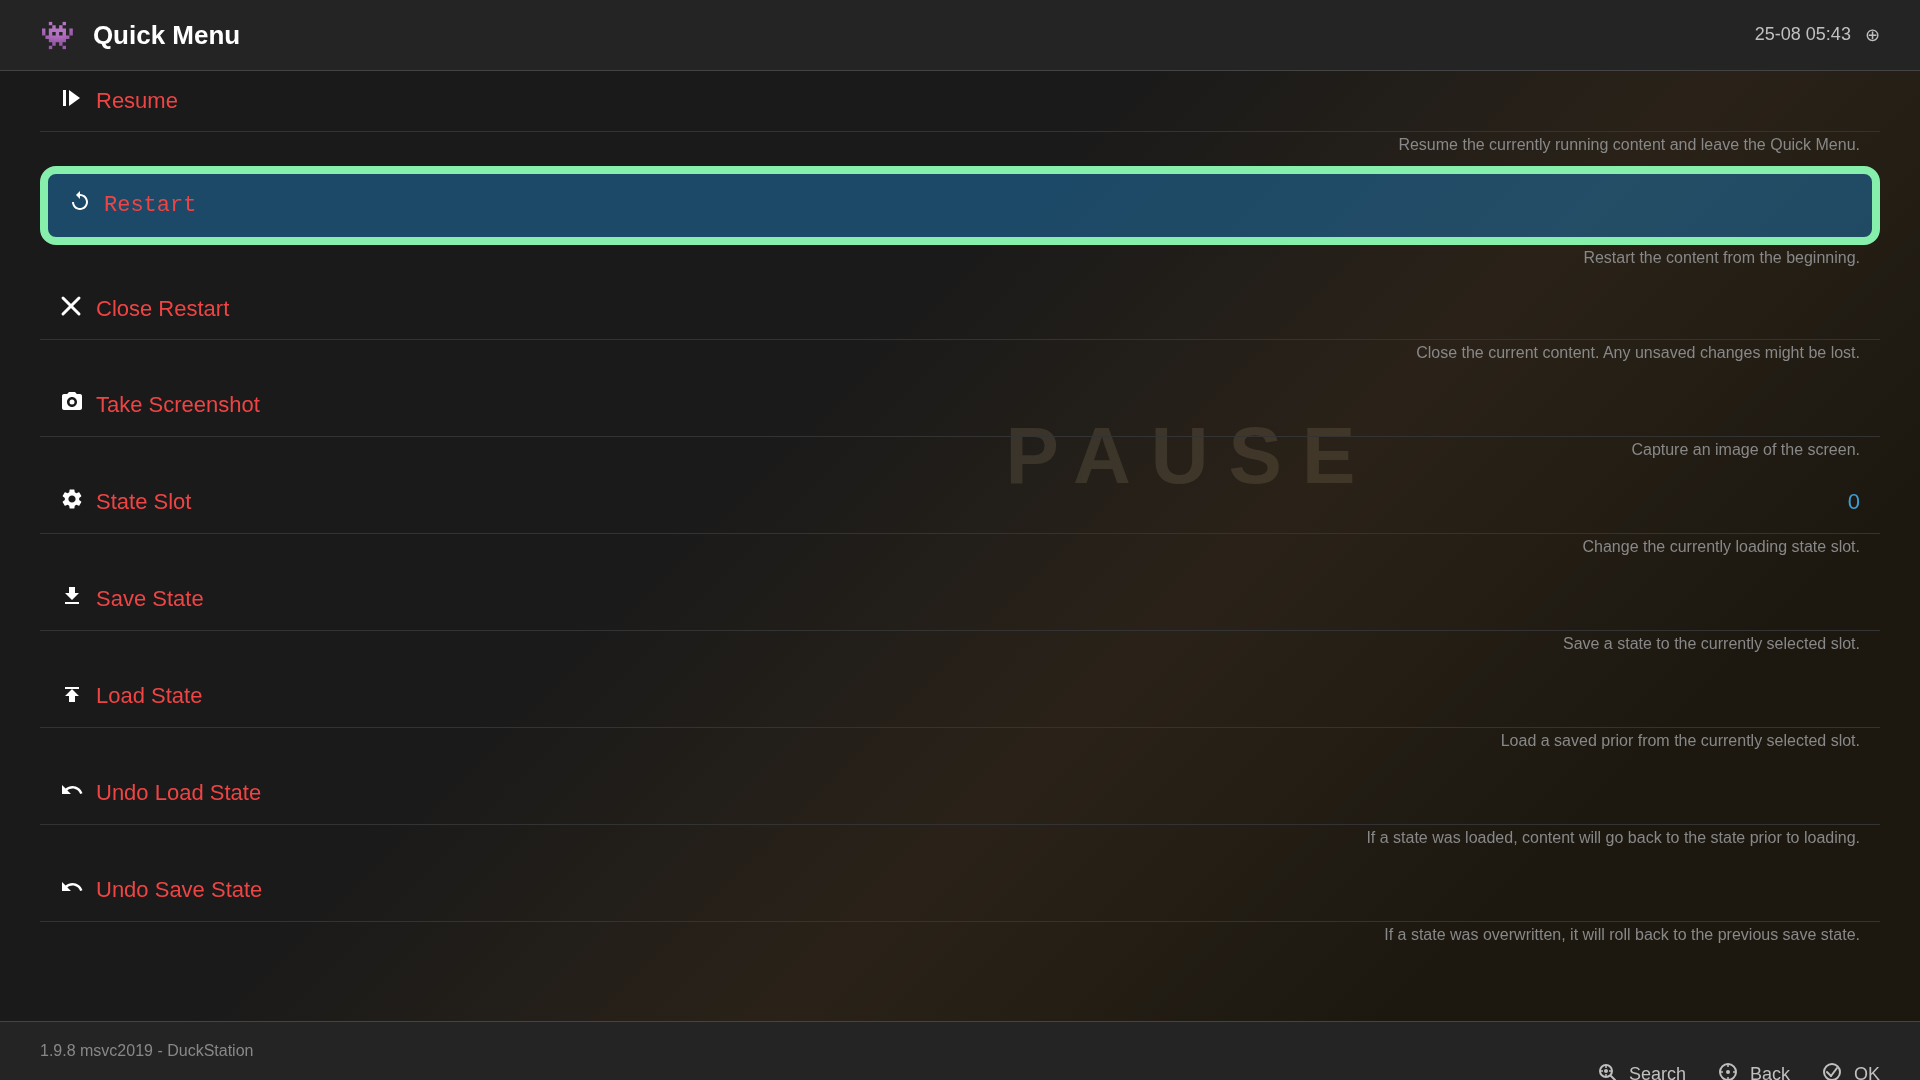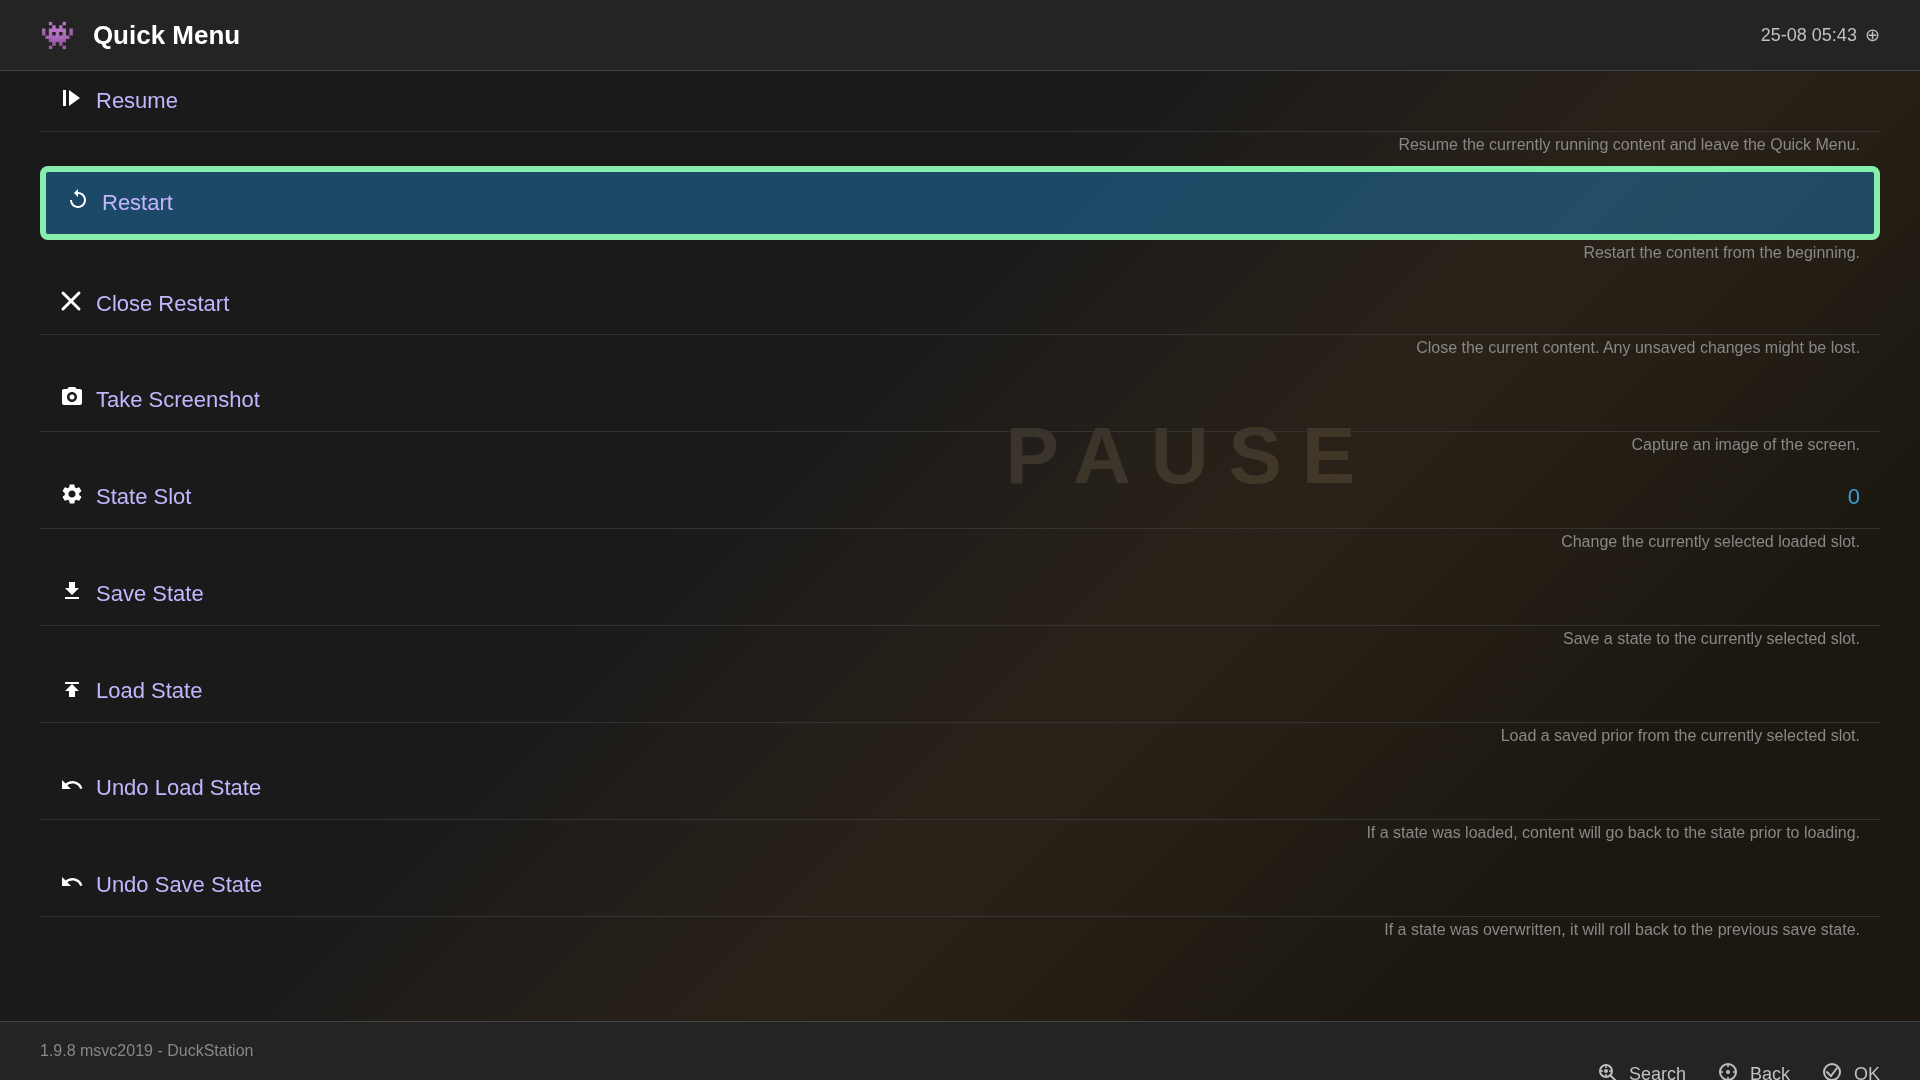--- a/index.html
+++ b/index.html
@@ -63,22 +63,22 @@
     .header-title {
       font-size: 26px;
       font-weight: 600;
       color: #ffffff;
     }
 
     .header-datetime {
       font-size: 18px;
       color: #c0c0c0;
       display: flex;
-      align-items: center;
-      gap: 8px;
+      align-items: flex-start;
+      gap: 14px;
     }
 
     .divider-top {
       position: relative;
       z-index: 10;
       height: 1px;
       background-color: #444;
       margin: 0;
     }
 
@@ -97,34 +97,35 @@
       align-items: center;
       padding: 16px 20px;
       cursor: pointer;
       border-bottom: 1px solid #333;
       position: relative;
       background: transparent;
     }
 
     .menu-item.selected {
       background-color: rgba(30, 120, 180, 0.5);
-      border: 6px solid #86efac;
-      border-radius: 8px;
+      border: 8px solid #86efac;
+      border-radius: 16px;
+      font-family: Liberation Mono, monospace;
     }
 
     .menu-item-icon {
       width: 36px;
       font-size: 22px;
       color: #e0e0e0;
       flex-shrink: 0;
     }
 
     .menu-item-label {
       font-size: 22px;
-      color: #c4b5fd;
+      color: #ef4444;
       flex: 1;
     }
 
     .menu-item-value {
       font-size: 22px;
       color: #3a9fd8;
     }
 
     .menu-description {
       font-size: 16px;
@@ -240,21 +241,21 @@
 
   <div class="menu-item">
     <span class="menu-item-icon">
       <svg width="24" height="24" viewBox="0 0 24 24" fill="white" xmlns="http://www.w3.org/2000/svg">
         <path d="M19.14 12.94c.04-.3.06-.61.06-.94 0-.32-.02-.64-.07-.94l2.03-1.58c.18-.14.23-.41.12-.61l-1.92-3.32c-.12-.22-.37-.29-.59-.22l-2.39.96c-.5-.38-1.03-.7-1.62-.94l-.36-2.54c-.04-.24-.24-.41-.48-.41h-3.84c-.24 0-.43.17-.47.41l-.36 2.54c-.59.24-1.13.57-1.62.94l-2.39-.96c-.22-.08-.47 0-.59.22L2.74 8.87c-.12.21-.08.47.12.61l2.03 1.58c-.05.3-.09.63-.09.94s.02.64.07.94l-2.03 1.58c-.18.14-.23.41-.12.61l1.92 3.32c.12.22.37.29.59.22l2.39-.96c.5.38 1.03.7 1.62.94l.36 2.54c.05.24.24.41.48.41h3.84c.24 0 .44-.17.47-.41l.36-2.54c.59-.24 1.13-.56 1.62-.94l2.39.96c.22.08.47 0 .59-.22l1.92-3.32c.12-.22.07-.47-.12-.61l-2.01-1.58zM12 15.6c-1.98 0-3.6-1.62-3.6-3.6s1.62-3.6 3.6-3.6 3.6 1.62 3.6 3.6-1.62 3.6-3.6 3.6z" fill="white"></path>
       </svg>
     </span>
     <span class="menu-item-label">State Slot</span>
     <span class="menu-item-value">0</span>
   </div>
-  <div class="menu-description">Change the currently selected loaded slot.</div>
+  <div class="menu-description">Change the currently loading state slot.</div>
 
   <div class="menu-item">
     <span class="menu-item-icon">
       <svg width="24" height="24" viewBox="0 0 24 24" fill="white" xmlns="http://www.w3.org/2000/svg">
         <path d="M19 9h-4V3H9v6H5l7 7 7-7zM5 18v2h14v-2H5z" fill="white"></path>
       </svg>
     </span>
     <span class="menu-item-label">Save State</span>
   </div>
   <div class="menu-description">Save a state to the currently selected slot.</div>

